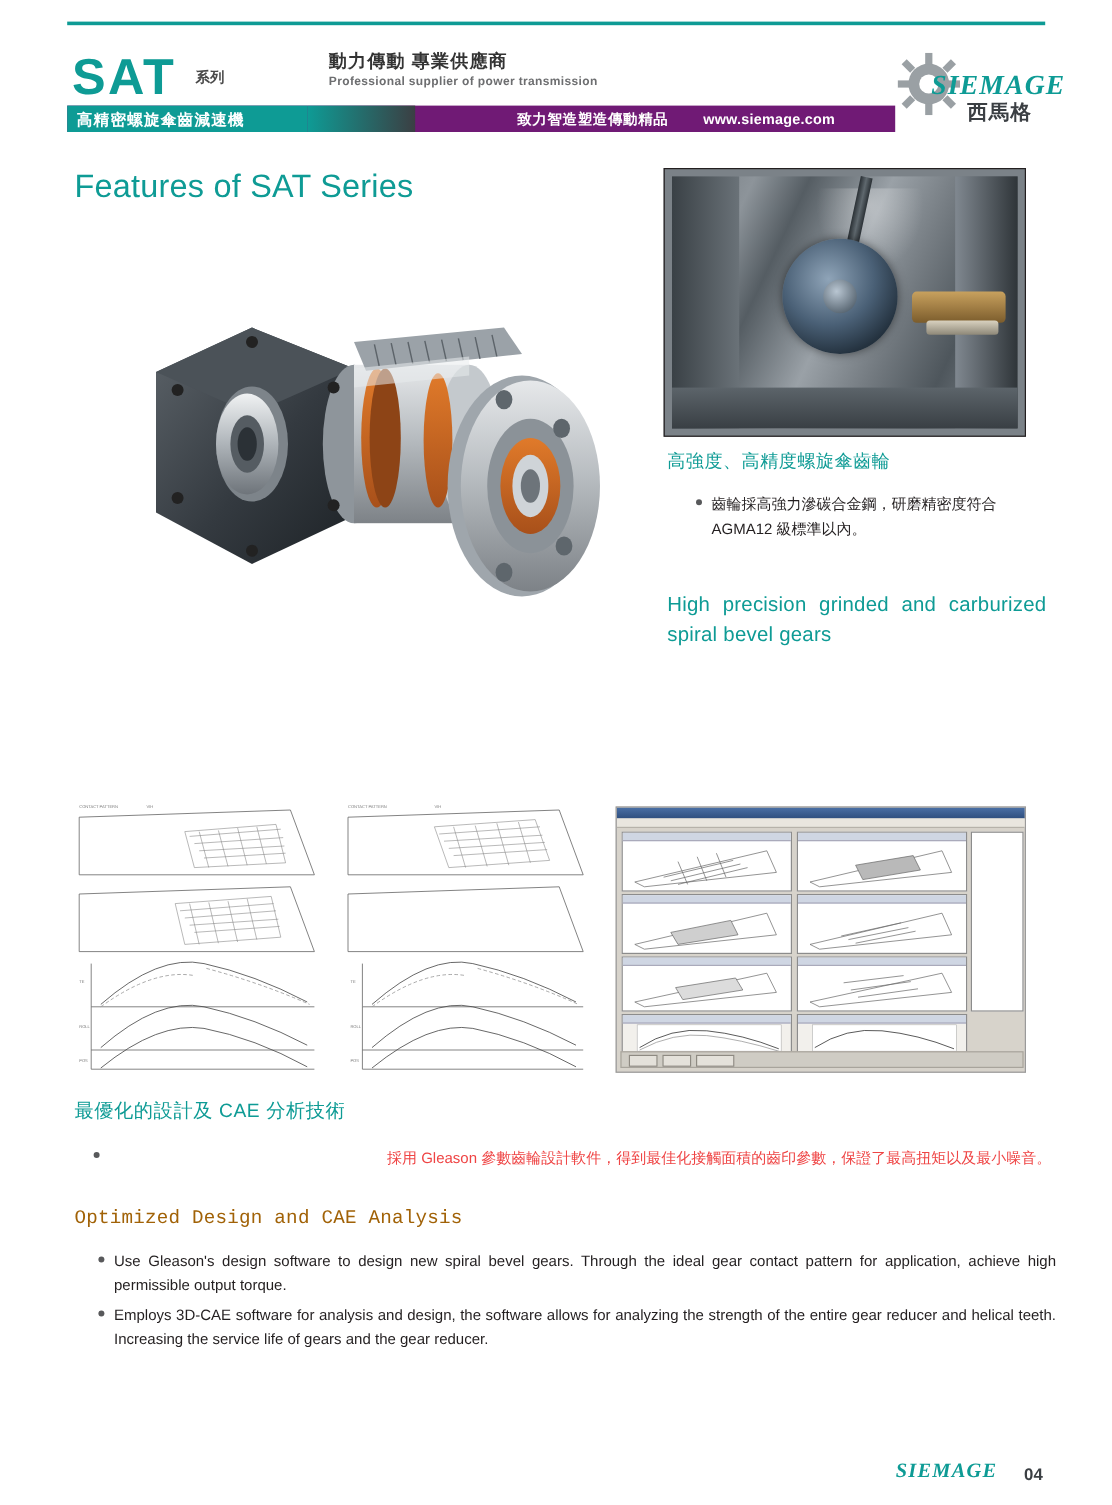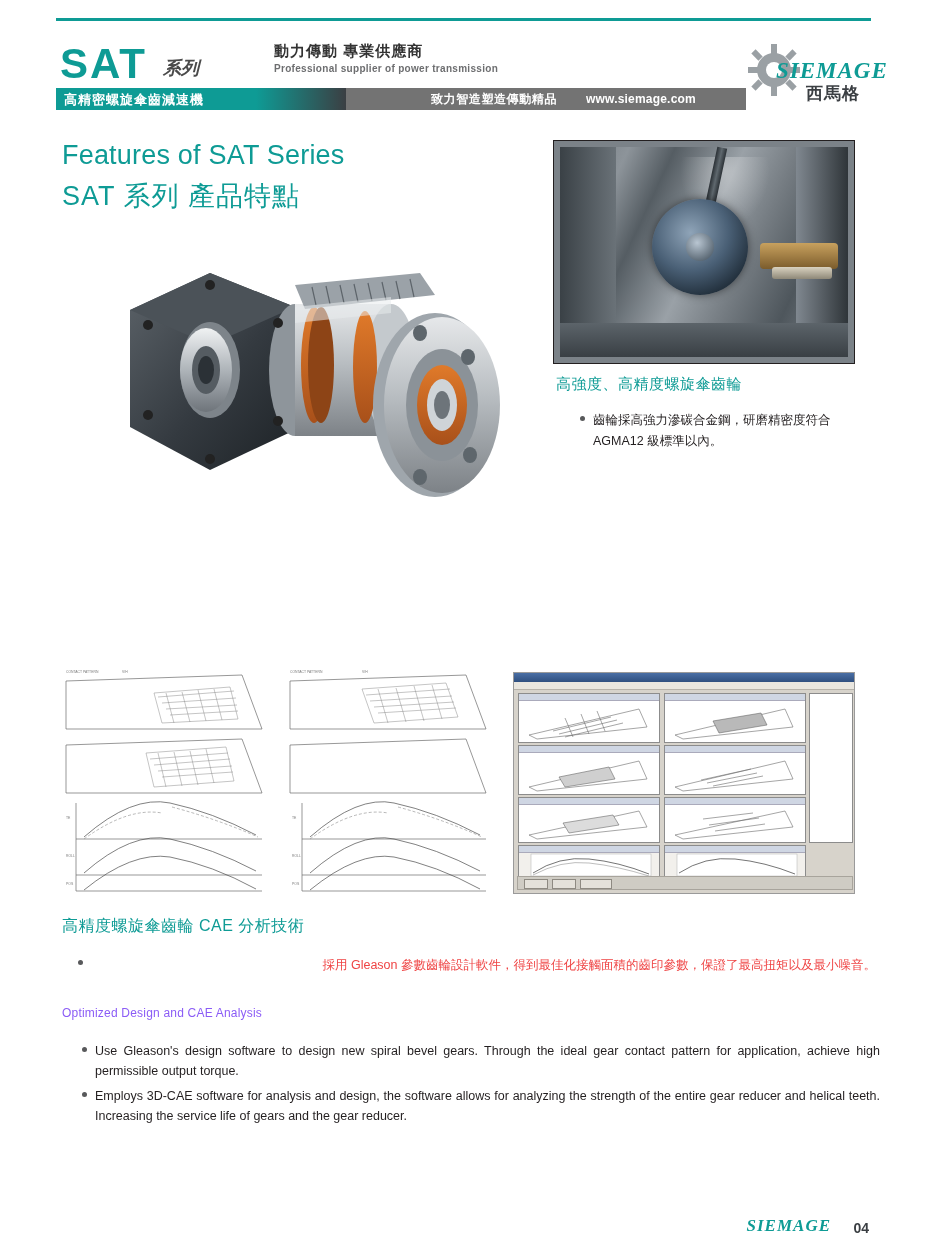--- a/index.html
+++ b/index.html
@@ -33,24 +33,23 @@
     left: 60px; top: 40px;
     font-family: "Liberation Sans", sans-serif;
     font-size: 42px;
     font-weight: bold;
     letter-spacing: 2px;
     color: #0e9b95;
   }
   .logo-series {
     position: absolute;
     left: 163px; top: 56px;
-    font-size: 18px;
+    font-size: 12px;
     font-weight: bold;
     color: #4a4a4a;
-    font-style: italic;
   }
   .slogan-cn {
     position: absolute;
     left: 274px; top: 42px;
     font-size: 15px;
     font-weight: bold;
     color: #333;
     letter-spacing: 1px;
   }
   .slogan-en {
@@ -58,21 +57,21 @@
     left: 274px; top: 63px;
     font-size: 10px;
     font-weight: bold;
     color: #6d6e70;
     letter-spacing: 0.3px;
   }
   .header-bar {
     position: absolute;
     left: 56px; top: 88px;
     width: 690px; height: 22px;
-    background: #737373;
+    background: #701a75;
   }
   .header-bar-left {
     position: absolute;
     left: 0; top: 0;
     width: 200px; height: 22px;
     background: #0e9b95;
   }
   .header-bar-grad {
     position: absolute;
     left: 200px; top: 0;
@@ -313,23 +312,24 @@
     color: #0e9b95;
     letter-spacing: 0.5px;
   }
   #cn-bullets-2 {
     left: 64px; top: 942px; width: 800px;
     font-size: 12.5px; line-height: 1.85; color: #ef4444; text-align: right;
   }
   .sec2-en-head {
     position: absolute;
     left: 62px; top: 1006px;
-    font-size: 12px;
-    color: #8b5cf6;
+    font-size: 16px;
+    color: #a16207;
     letter-spacing: 0.2px;
+    font-family: Liberation Mono, monospace;
   }
   #en-bullets-2 {
     left: 68px; top: 1029px; width: 800px;
     font-size: 12.5px; line-height: 1.62; color: #231f20;
   }
   #en-bullets-2 li { text-align: justify; margin-bottom: 4px; }
 
   
   .footer-brand {
     position: absolute;
@@ -386,21 +386,20 @@
           </g>
         </g>
         <circle cx="26" cy="26" r="8" fill="#ffffff"></circle>
       </svg>
     </span>
     <span class="brand-word">SIEMAGE</span>
     <span class="brand-cn">西馬格</span>
   </div>
 
   <div class="title-en">Features of SAT Series</div>
-  <div class="title-cn">SAT 系列 產品特點</div>
 
   <div style="position:absolute;left:90px;top:215px;width:430px;height:320px;">
     <svg width="430" height="320" viewBox="0 0 430 320">
       <defs>
         <linearGradient id="gMet" x1="0" y1="0" x2="0" y2="1">
           <stop offset="0%" stop-color="#e6e8ea"></stop>
           <stop offset="45%" stop-color="#b8bdc1"></stop>
           <stop offset="100%" stop-color="#7d8287"></stop>
         </linearGradient>
         <linearGradient id="gDark" x1="0" y1="0" x2="1" y2="1">
@@ -479,20 +478,21 @@
       <div class="photo-chip2"></div>
       <div class="photo-base"></div>
     </div>
   </div>
 
   <div class="sec-cn-head">高強度、高精度螺旋傘齒輪</div>
   <ul class="bullet-list" id="cn-bullets-1">
     <li>齒輪採高強力滲碳合金鋼，研磨精密度符合 AGMA12 級標準以內。</li>
   </ul>
 
+  <div class="sec-en-head">High precision grinded and carburized spiral bevel gears</div>
 
   <div class="cae-left">
     <svg width="430" height="228" viewBox="0 0 430 228">
       <g stroke="#6b6b6b" fill="none" stroke-width="0.7">
 
         <path d="M4 14 L4 62 L200 62"></path>
         <path d="M4 14 L180 8 L200 62"></path>
         <g stroke="#8a8a8a" stroke-width="0.5">
           <path d="M92 26 L168 20 L176 52 L100 56 Z"></path>
           <path d="M96 30 L172 24 M100 36 L174 31 M104 42 L175 38 M108 48 L176 44"></path>
@@ -633,21 +633,21 @@
       </svg>
     </div>
 
     <div class="cae-footer">
       <div class="cae-btn" style="left:6px;"></div>
       <div class="cae-btn" style="left:34px;"></div>
       <div class="cae-btn" style="left:62px;width:30px;"></div>
     </div>
   </div>
 
-  <div class="sec2-cn-head">高精度螺旋傘齒輪 CAE 分析技術</div>
+  <div class="sec2-cn-head">最優化的設計及 CAE 分析技術</div>
   <ul class="bullet-list" id="cn-bullets-2">
     <li>採用 Gleason 參數齒輪設計軟件，得到最佳化接觸面積的齒印參數，保證了最高扭矩以及最小噪音。</li>
   </ul>
 
   <div class="sec2-en-head">Optimized Design and CAE Analysis</div>
   <ul class="bullet-list" id="en-bullets-2">
     <li>Use Gleason's design software to design new spiral bevel gears.  Through the ideal gear contact pattern for application, achieve high permissible output torque.</li>
     <li>Employs 3D-CAE software for analysis and design, the software allows for analyzing the strength of the entire gear reducer and  helical teeth.  Increasing the service life of gears and the gear reducer.</li>
   </ul>
 

